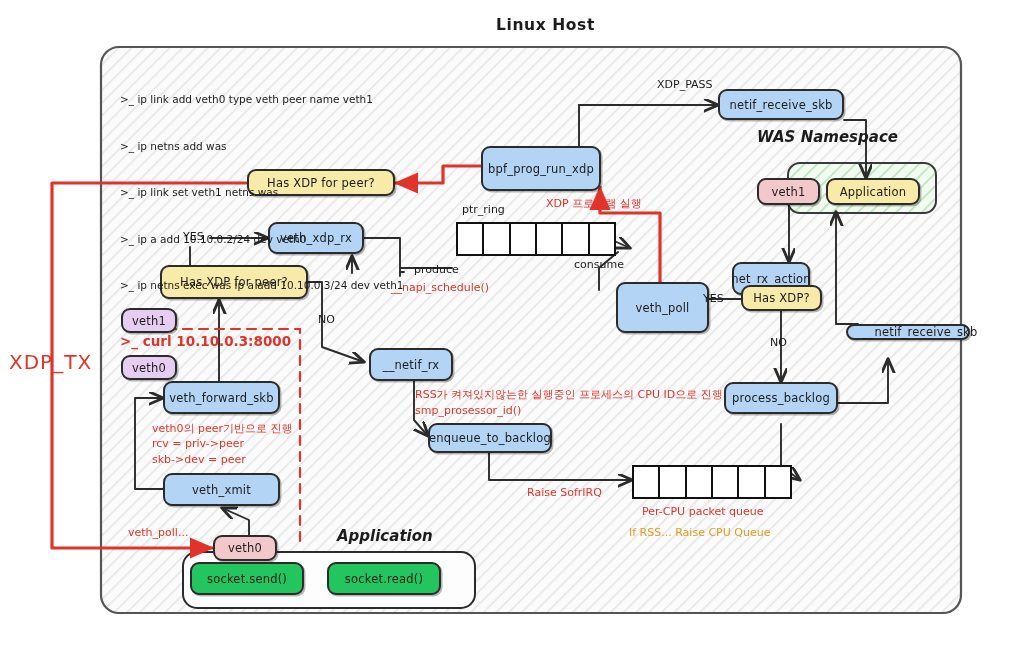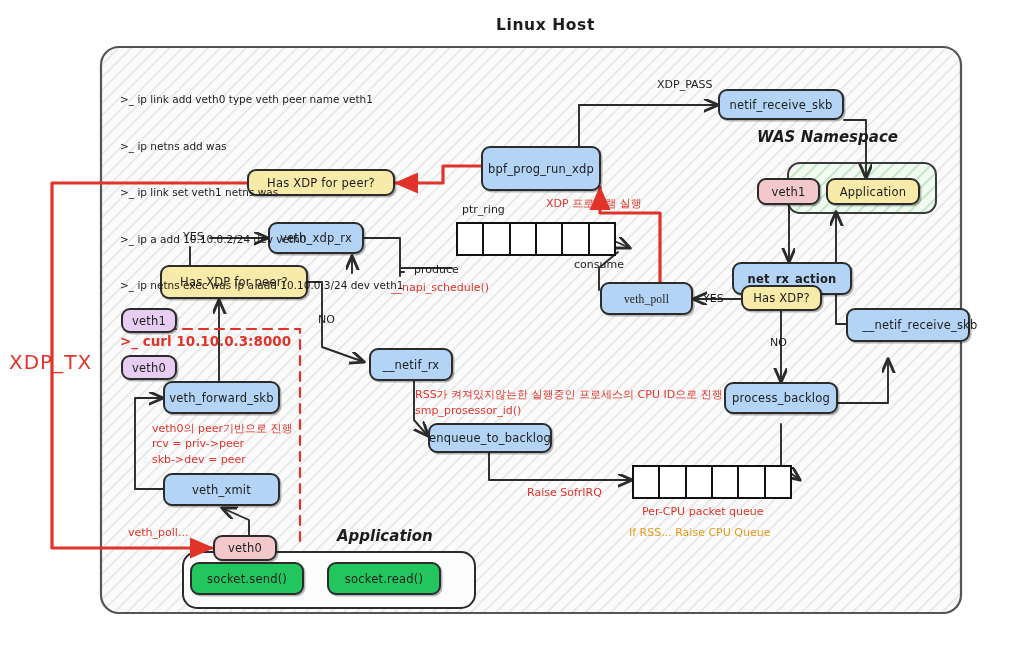--- a/index.html
+++ b/index.html
@@ -200,29 +200,29 @@
   <div class="node blue" style="left:163px; top:381px; width:117px; height:33px;">veth_forward_skb</div>
 
   <div class="node blue" style="left:163px; top:473px; width:117px; height:33px;">veth_xmit</div>
 
   <div class="node pink" style="left:213px; top:535px; width:64px; height:26px;">veth0</div>
 
   <div class="node blue" style="left:369px; top:348px; width:84px; height:33px;">__netif_rx</div>
 
   <div class="node blue" style="left:428px; top:423px; width:124px; height:30px;">enqueue_to_backlog</div>
 
-  <div class="node blue" style="left:600px; top:282px; width:93px; height:33px;font-family:Liberation Serif, serif;">veth_poll</div>
-
-  <div class="node blue" style="left:732px; top:262px; width:120px; height:33px;font-weight:bold;">net_rx_action</div>
+  <div class="node blue" style="left:616px; top:282px; width:93px; height:51px;">veth_poll</div>
+
+  <div class="node blue" style="left:732px; top:262px; width:78px; height:33px;">net_rx_action</div>
 
   <div class="node yellow" style="left:741px; top:285px; width:81px; height:26px; z-index:7;">Has XDP?</div>
 
   <div class="node blue" style="left:724px; top:382px; width:114px; height:32px;">process_backlog</div>
 
-  <div class="node blue" style="left:846px; top:308px; width:124px; height:34px;padding-left:24px;">__netif_receive_skb</div>
+  <div class="node blue" style="left:846px; top:324px; width:124px; height:16px;padding-left:24px;">__netif_receive_skb</div>
 
   <div class="node green" style="left:190px; top:562px; width:114px; height:33px;">socket.send()</div>
 
   <div class="node green" style="left:327px; top:562px; width:114px; height:33px;">socket.read()</div>
 
   <div class="ring" style="left:456px; top:222px; width:156px; height:30px;">
     <i style="width:26px"></i>
       <i style="width:26px"></i>
       <i style="width:26px"></i>
     <i style="width:26px"></i>

